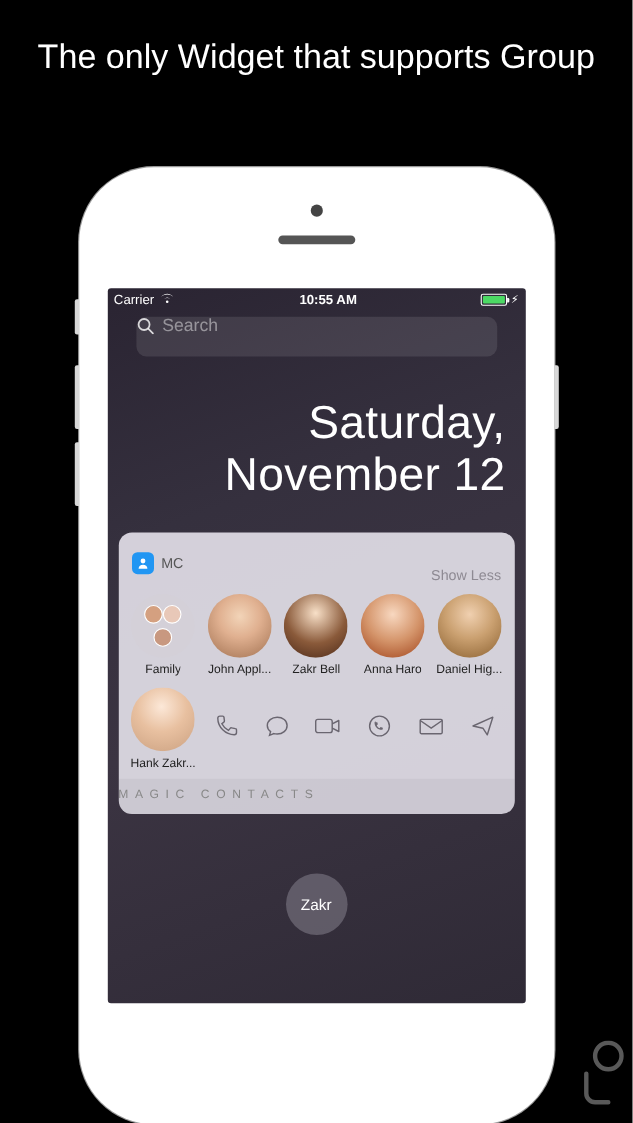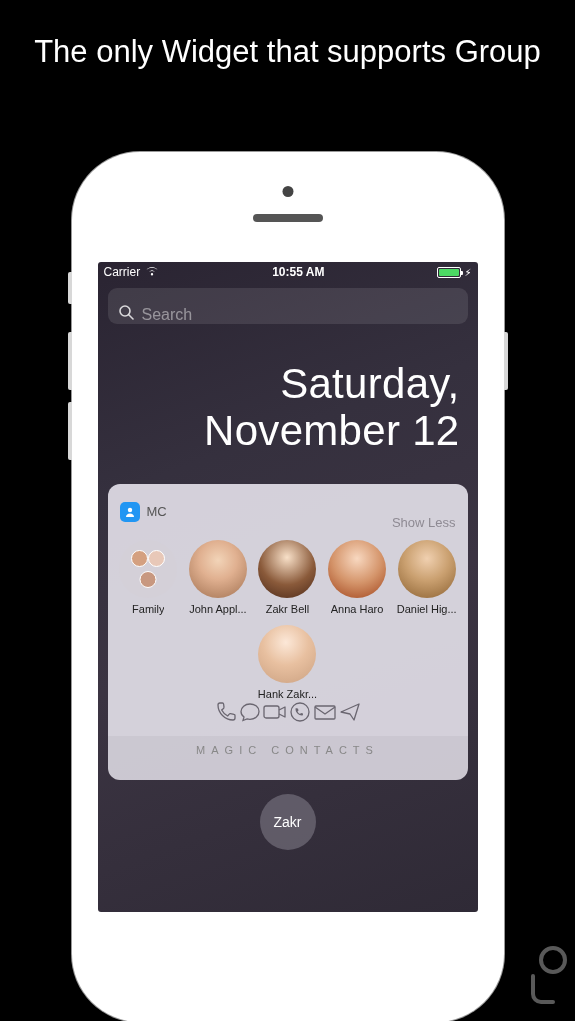--- a/index.html
+++ b/index.html
@@ -68,27 +68,27 @@
 .status-right { display: flex; align-items: center; gap: 3px; }
 .battery {
   width: 24px; height: 11px; border: 1px solid #fff; border-radius: 2px;
   position: relative; display: flex; align-items: center; padding: 1px;
 }
 .battery::after { content: ''; position: absolute; right: -3px; top: 3px; width: 2px; height: 4px; background: #fff; border-radius: 0 1px 1px 0; }
 .battery-fill { width: 100%; height: 100%; background: #4cd964; border-radius: 1px; }
 .bolt { font-size: 10px; }
 
 .search-bar {
-  margin: 6px 10px;
+  margin: 6px 26px;
   height: 36px;
   background: rgba(255,255,255,.10);
   border-radius: 9px;
   display: flex;
-  align-items: flex-end;
-  padding: 0 10px;
+  align-items: flex-start;
+  padding: 0 0;
   gap: 8px;
 }
 .search-bar input {
   flex: 1;
   background: transparent;
   border: none;
   outline: none;
   color: #fff;
   font-size: 16px;
 }
@@ -165,37 +165,36 @@
   overflow: hidden;
   text-overflow: ellipsis;
   max-width: 100%;
   text-align: right;
 }
 
 .second-row {
   display: flex;
   align-items: center;
   padding: 8px 6px 8px;
-  flex-direction: column;
 }
 .second-row .contact-item { flex: 0 0 20%; }
 .action-icons {
   flex: 1;
   display: flex;
   justify-content: space-around;
   align-items: center;
 }
 .action-icons svg { color: #6a6670; }
 
 .widget-footer {
-  text-align: center;
+  text-align: left;
   font-size: 11px;
   letter-spacing: 6px;
   color: #888;
-  padding: 8px 0 24px;
+  padding: 8px 0 12px;
   background: rgba(0,0,0,.04);
 }
 
 .edit-btn {
   position: absolute;
   left: 50%;
   transform: translateX(-50%);
   bottom: 62px;
   width: 56px; height: 56px;
   border-radius: 50%;

